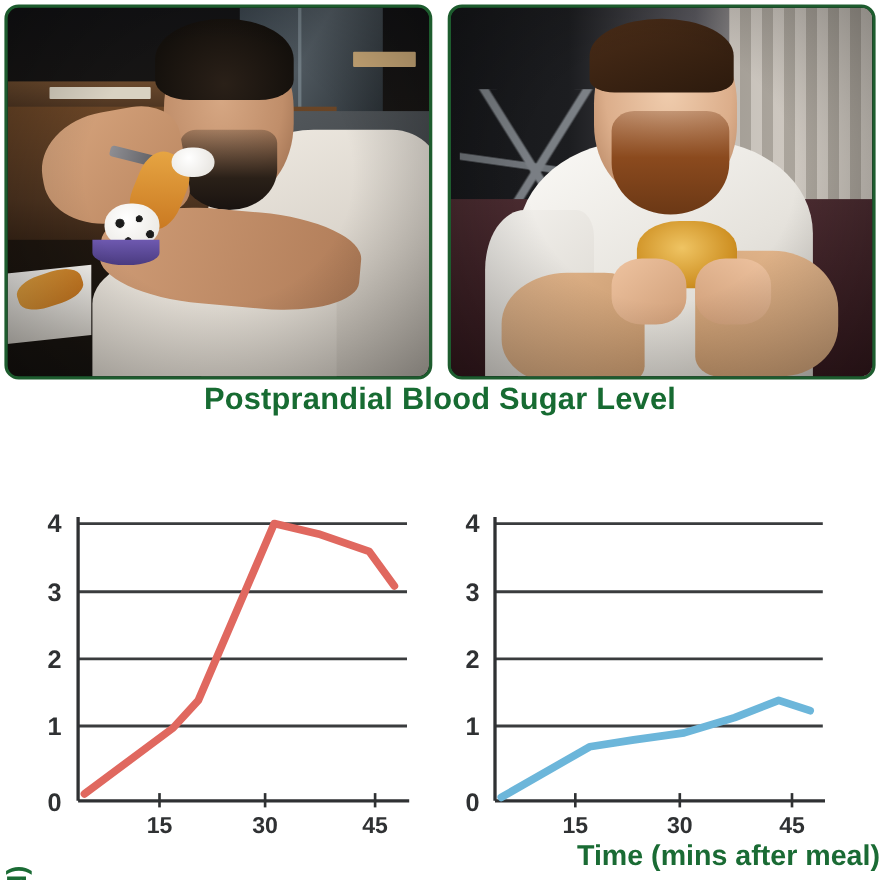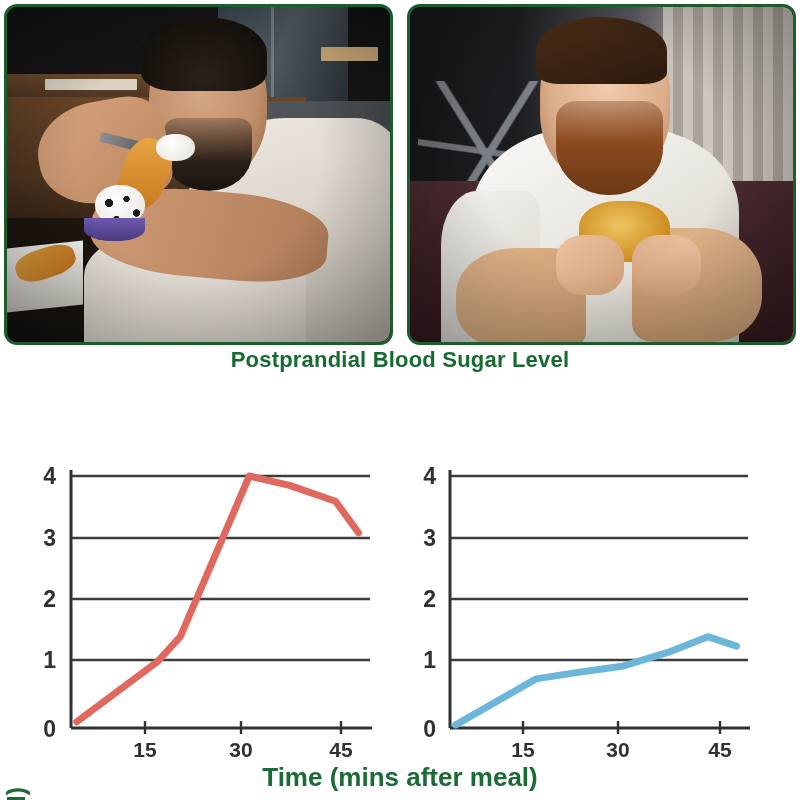--- a/index.html
+++ b/index.html
@@ -213,21 +213,21 @@
     background:linear-gradient(210deg,#eec3a0,#cf9e78);border-radius:40%;
   }
   .vig{
     position:absolute;inset:0;pointer-events:none;
     background:radial-gradient(ellipse at 50% 45%,rgba(0,0,0,0) 45%,rgba(0,0,0,.35) 100%);
   }
 
   
   .headline{
     position:absolute;left:0;top:347px;width:800px;text-align:center;
-    font-size:22px;font-weight:700;color:#176b32;letter-spacing:.2px;
+    font-size:28px;font-weight:700;color:#176b32;letter-spacing:.2px;
     font-family:"Liberation Sans", sans-serif;
   }
 
   
   .badge{
     position:absolute;left:452px;top:402px;width:294px;height:44px;
     background:#1b5c2e;border-radius:9px;
     display:flex;align-items:center;justify-content:center;
     color:#ffffff;font-size:26px;font-weight:700;letter-spacing:.2px;
     box-shadow:0 1px 2px rgba(0,0,0,.25);
@@ -237,21 +237,21 @@
   .charts{position:absolute;left:0;top:440px;width:800px;height:360px;}
   .chart-svg{position:absolute;left:0;top:0;}
 
   .ylabel{
     position:absolute;left:-124px;top:465px;width:280px;
     transform:rotate(-90deg);transform-origin:center center;
     text-align:center;color:#1a6b34;font-size:25px;font-weight:700;
     white-space:nowrap;
   }
   .xlabel{
-    position:absolute;left:0;top:762px;width:800px;text-align:center;
+    position:absolute;left:0;top:762px;width:800px;text-align:right;
     color:#1a6b34;font-size:26px;font-weight:700;
   }
   .tick-text{font-size:21px;font-weight:700;fill:#2f3133;font-family:"Liberation Sans",sans-serif;}
   .tick-text-y{font-size:23px;font-weight:700;fill:#2f3133;font-family:"Liberation Sans",sans-serif;}
 </style>
 </head>
 <body>
 
 <div class="page">
 

